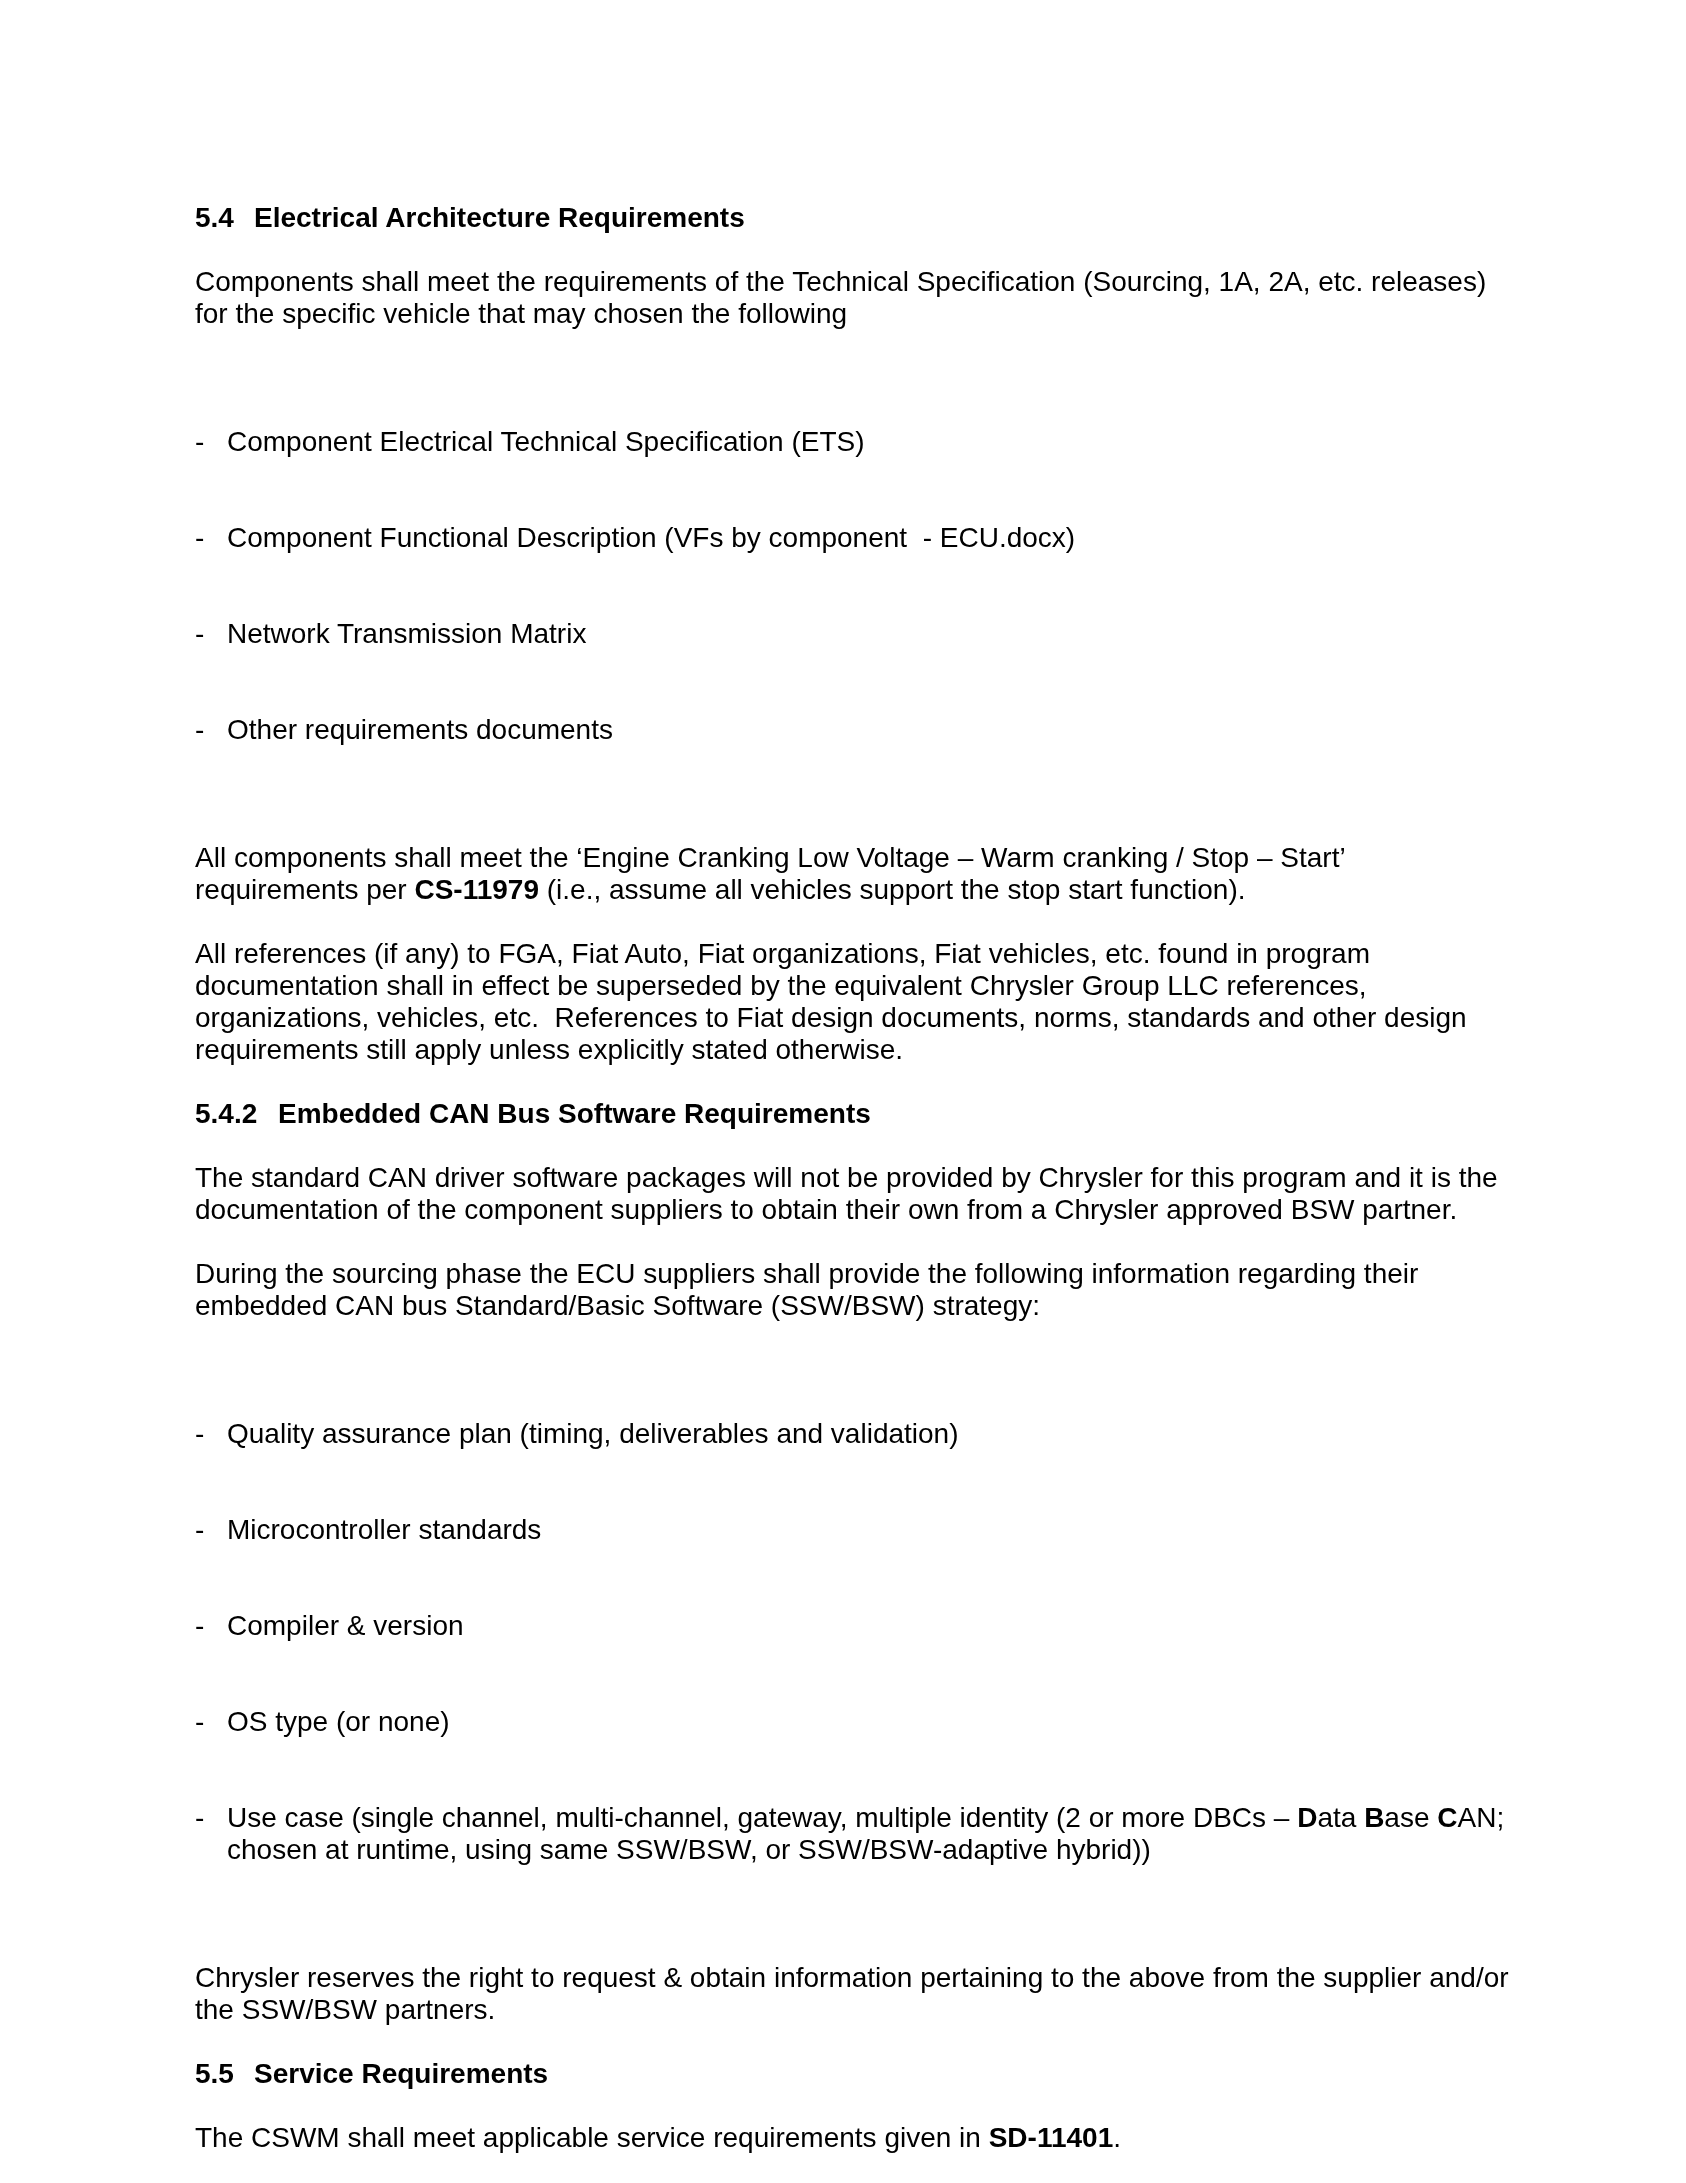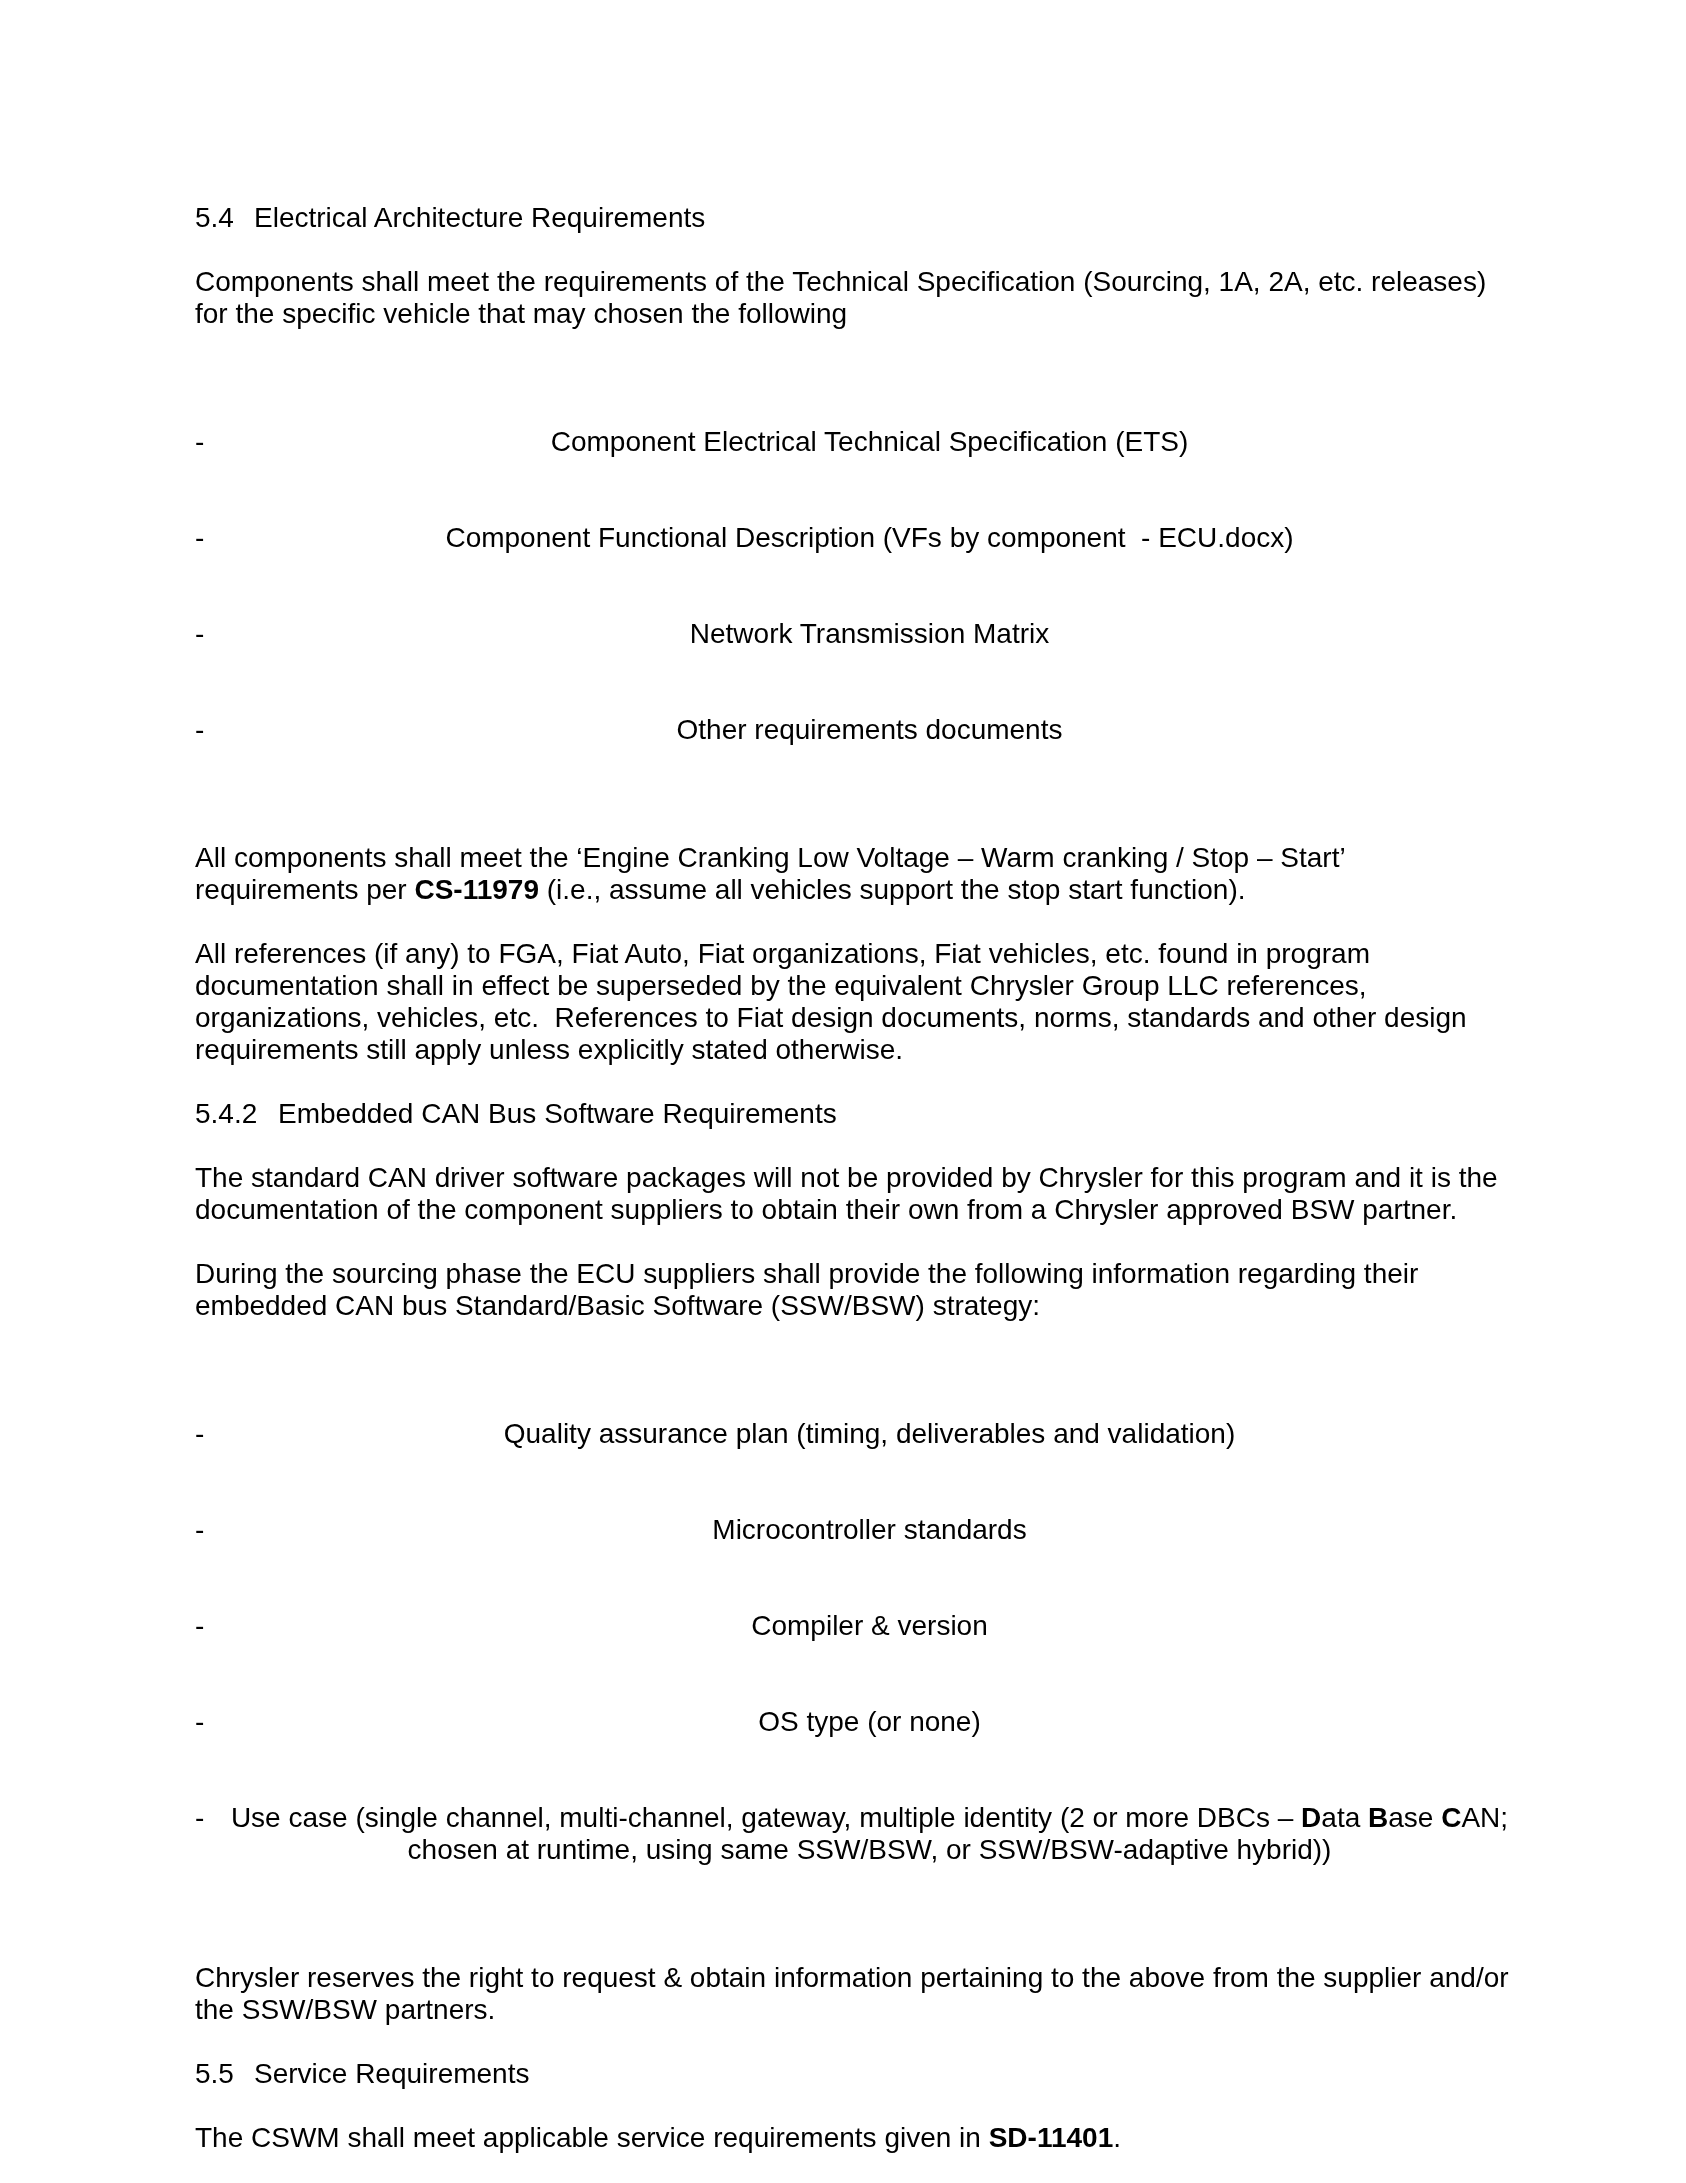--- a/index.html
+++ b/index.html
@@ -10,26 +10,26 @@
     color: #000;
   }
   .page {
     position: absolute; inset: 0;
     padding: 202px 175px 0 195px;
     box-sizing: border-box;
     font-size: 28px;
     line-height: 32px;
   }
   .h, .p, .bullets { margin: 0 0 32px 0; white-space: pre-wrap; }
-  .h { font-weight: normal; }
+  .h { font-weight: bold; }
   .hn { display: inline-block; min-width: 59px; }
   .hn.wide { min-width: 83px; }
   .brow { display: flex; }
   .bm { flex: 0 0 32px; }
-  .bt { flex: 1 1 auto; white-space: pre-wrap; text-align: center; }
+  .bt { flex: 1 1 auto; white-space: pre-wrap; }
   b { font-weight: bold; }
 </style>
 </head>
 <body>
 
 <div class="page">
 
   <div class="h"><span class="hn">5.4</span><span>Electrical Architecture Requirements</span></div>
 
 

